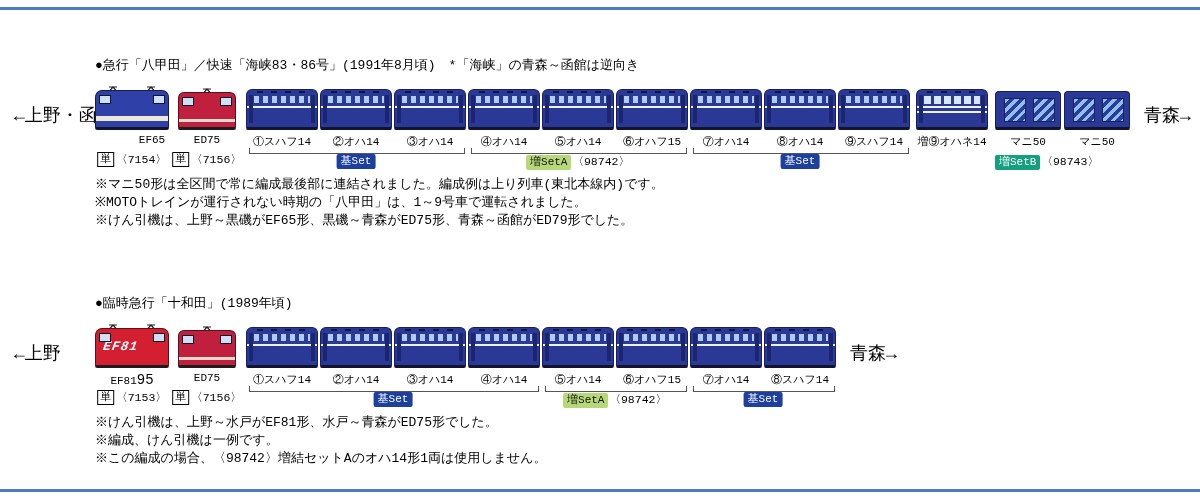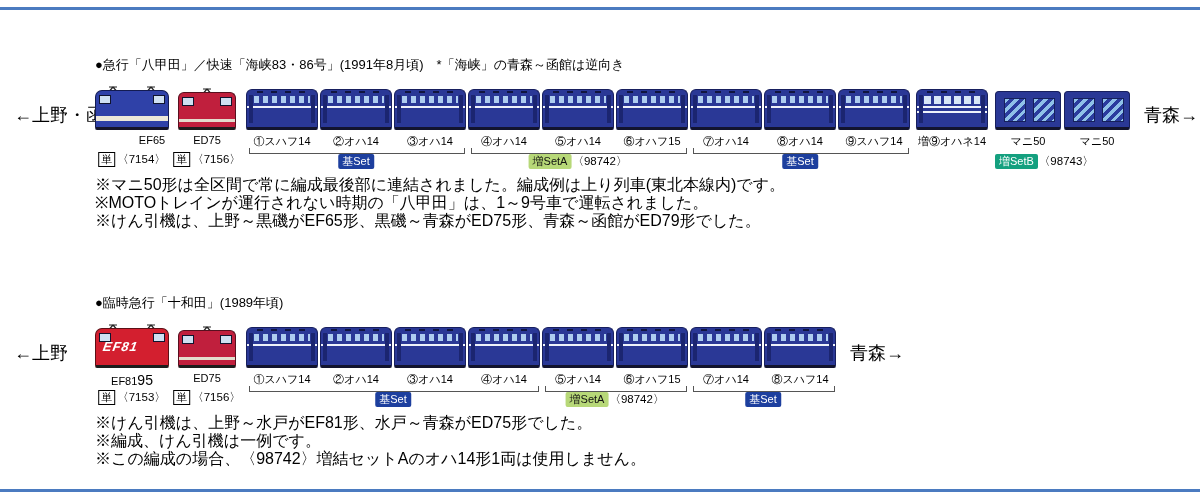--- a/index.html
+++ b/index.html
@@ -1,17 +1,17 @@
 <!DOCTYPE html>
 <html style="--rule: #4b7bc0; --car_blue: #2a3896; --ef65_blue: #2f41a8; --loco_red: #c01f3d; --ef81_red: #d31f2f; --badge_base_bg: #1d3f9e; --badge_addA_bg: #b7d878; --badge_addB_bg: #14a07f;"><head>
 <meta charset="utf-8">
 <style>
   html,body{margin:0;padding:0;background:#fff;}
   .page{position:relative;width:1200px;height:500px;background:#fff;overflow:hidden;
-        font-family:Liberation Sans, sans-serif;color:#000;}
+        font-family:Liberation Mono, monospace;color:#000;}
   .rule{position:absolute;left:0;width:1200px;height:3px;background:var(--rule);}
   .rule.top{top:7px}.rule.bottom{top:489px}
   .fsec{position:absolute;left:0;width:1200px;height:235px;}
   #sec0{top:56px}#sec1{top:294px}
   .stitle{position:absolute;left:95px;top:0;font-size:13px;white-space:nowrap;}
   .dir{position:absolute;top:47px;font-size:18px;white-space:nowrap;}
 
   .veh{position:absolute;top:26px;height:48px;}
   .panto{position:absolute;}
   .body{position:absolute;left:0;right:0;bottom:0;}
@@ -51,21 +51,21 @@
   .ubox{display:inline-block;border:1px solid #000;font-size:11px;line-height:13px;padding:0 2px;}
   .bracket{position:absolute;top:92px;height:5px;border-left:1px solid #555;border-right:1px solid #555;
       border-bottom:1px solid #555;}
   .badgerow{position:absolute;top:98px;transform:translateX(-50%);white-space:nowrap;font-size:11.5px;}
   .badgerow.noc{transform:none;}
   .badge{display:inline-block;font-size:11px;line-height:15px;padding:0 4px;border-radius:2px;}
   .b-base{background:var(--badge_base_bg);color:#fff;}
   .b-addA{background:var(--badge_addA_bg);color:#111;}
   .b-addB{background:var(--badge_addB_bg);color:#fff;}
   .gitem{margin-left:1px;}
-  .notes{position:absolute;left:95px;top:120px;font-size:16px;line-height:18px;}
+  .notes{position:absolute;left:95px;top:120px;font-size:13px;line-height:18px;}
 </style>
 </head>
 <body>
 
 <div class="page">
   <div class="rule top"></div>
   <div class="rule bottom"></div>
 
   <section class="fsec" id="sec0">
     <div class="stitle">●急行「八甲田」／快速「海峡83・86号」(1991年8月頃)　*「海峡」の青森～函館は逆向き</div>

